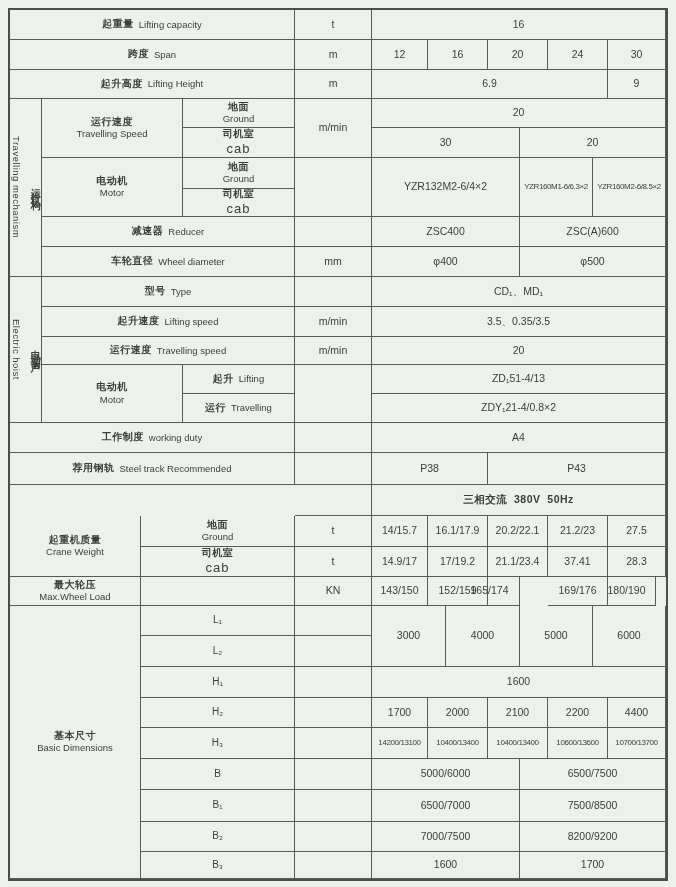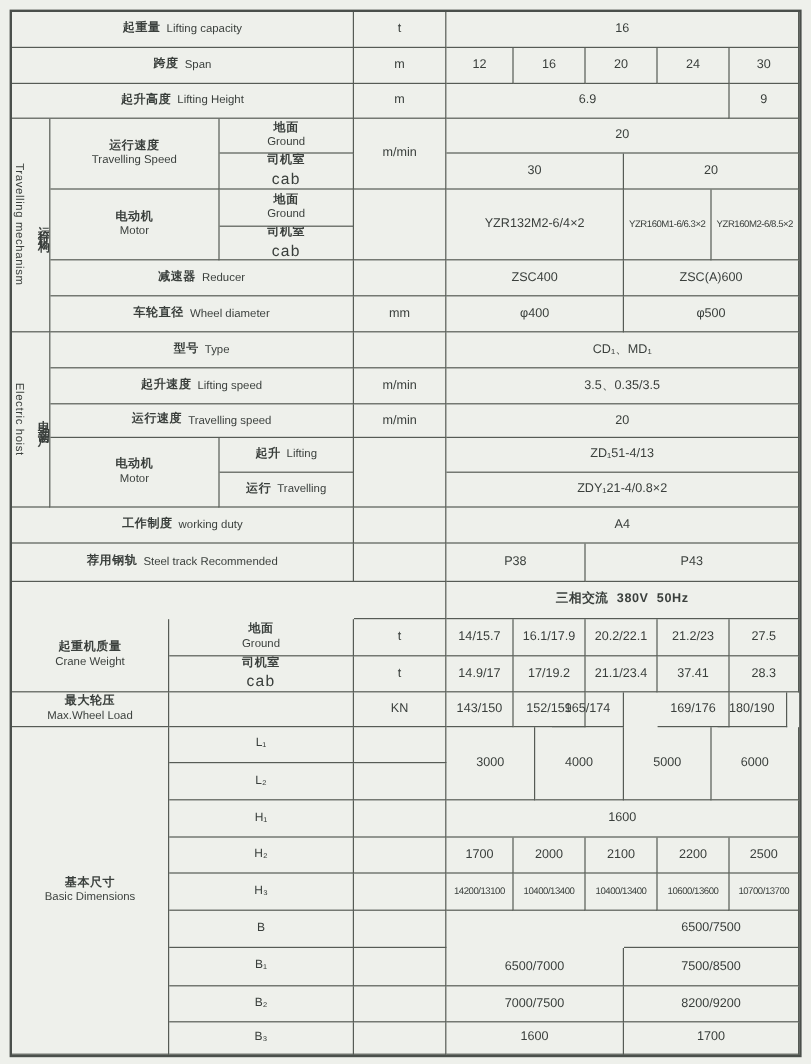--- a/index.html
+++ b/index.html
@@ -366,21 +366,21 @@
   <div class="c" style="left:418px;top:688px;width:60px;height:30px">
         <span class="val">2000</span>
       </div>
   <div class="c" style="left:478px;top:688px;width:60px;height:30px">
         <span class="val">2100</span>
       </div>
   <div class="c" style="left:538px;top:688px;width:60px;height:30px">
         <span class="val">2200</span>
       </div>
   <div class="c" style="left:598px;top:688px;width:58px;height:30px">
-        <span class="val">2500</span>
+        <span class="val">4400</span>
       </div>
 
   <div class="c" style="left:131px;top:718px;width:154px;height:31px">
         <span class="sub">H₃</span>
       </div>
   <div class="c" style="left:285px;top:718px;width:77px;height:31px"></div>
   <div class="c" style="left:362px;top:718px;width:56px;height:31px">
         <span class="val vsm">14200/13100</span>
       </div>
   <div class="c" style="left:418px;top:718px;width:60px;height:31px">
@@ -393,20 +393,23 @@
         <span class="val vsm">10600/13600</span>
       </div>
   <div class="c" style="left:598px;top:718px;width:58px;height:31px">
         <span class="val vsm">10700/13700</span>
       </div>
 
   <div class="c" style="left:131px;top:749px;width:154px;height:31px">
         <span class="sub">B</span>
       </div>
   <div class="c" style="left:285px;top:749px;width:77px;height:31px"></div>
+  <div class="c" style="left:362px;top:749px;width:148px;height:31px">
+        <span class="val">5000/6000</span>
+      </div>
   <div class="c" style="left:510px;top:749px;width:146px;height:31px">
         <span class="val">6500/7500</span>
       </div>
 
   <div class="c" style="left:131px;top:780px;width:154px;height:32px">
         <span class="sub">B₁</span>
       </div>
   <div class="c" style="left:285px;top:780px;width:77px;height:32px"></div>
   <div class="c" style="left:362px;top:780px;width:148px;height:32px">
         <span class="val">6500/7000</span>

